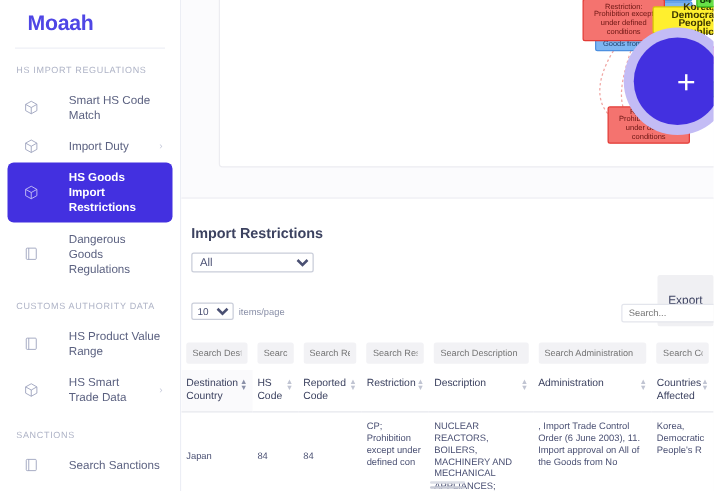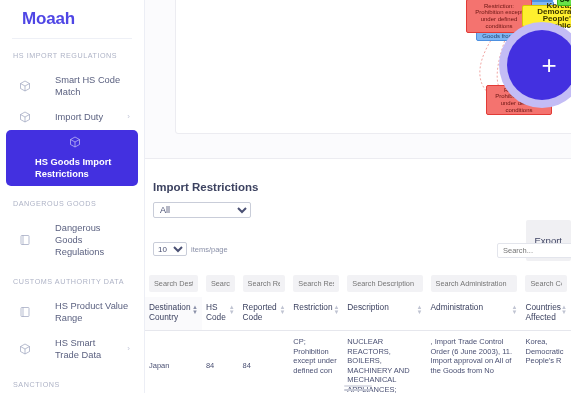--- a/index.html
+++ b/index.html
@@ -48,21 +48,20 @@
     color: #5b6180;
     line-height: 12px;
     position: relative;
     cursor: pointer;
   }
   .nav-item .label { flex: 1; margin-left: 16px; }
   .nav-item.active {
     background: #4330e0;
     color: #ffffff;
     font-weight: bold;
-    flex-direction: column;
   }
   .nav-item.active .ico svg { stroke: #cdc7f7; }
   .ico { width: 12px; height: 12px; flex: 0 0 12px; display: block; }
   .ico svg { display: block; width: 12px; height: 12px; fill: none; stroke: #9aa0bb; stroke-width: 1.4; }
   .chev { font-size: 8px; color: #c3c7d8; margin-left: auto; }
 
   
   .main {
     flex: 1; height: 393px; position: relative;
     background: #fbfbfd;
@@ -251,21 +250,20 @@
         <div class="nav-item active">
           <span class="ico">
             <svg viewBox="0 0 24 24">
               <path d="M12 2 21 7v10l-9 5-9-5V7z"></path>
               <path d="M3 7l9 5 9-5"></path>
               <path d="M12 12v10"></path>
             </svg>
           </span>
           <span class="label">HS Goods Import Restrictions</span>
         </div>
-        <div class="nav-section-title">DANGEROUS GOODS</div>
         <div class="nav-item">
           <span class="ico">
             <svg viewBox="0 0 24 24">
               <rect x="4" y="3" width="16" height="18" rx="1.5"></rect>
               <path d="M8 21V3"></path>
             </svg>
           </span>
           <span class="label">Dangerous Goods Regulations</span>
         </div>
         <div class="nav-section-title">CUSTOMS AUTHORITY DATA</div>

